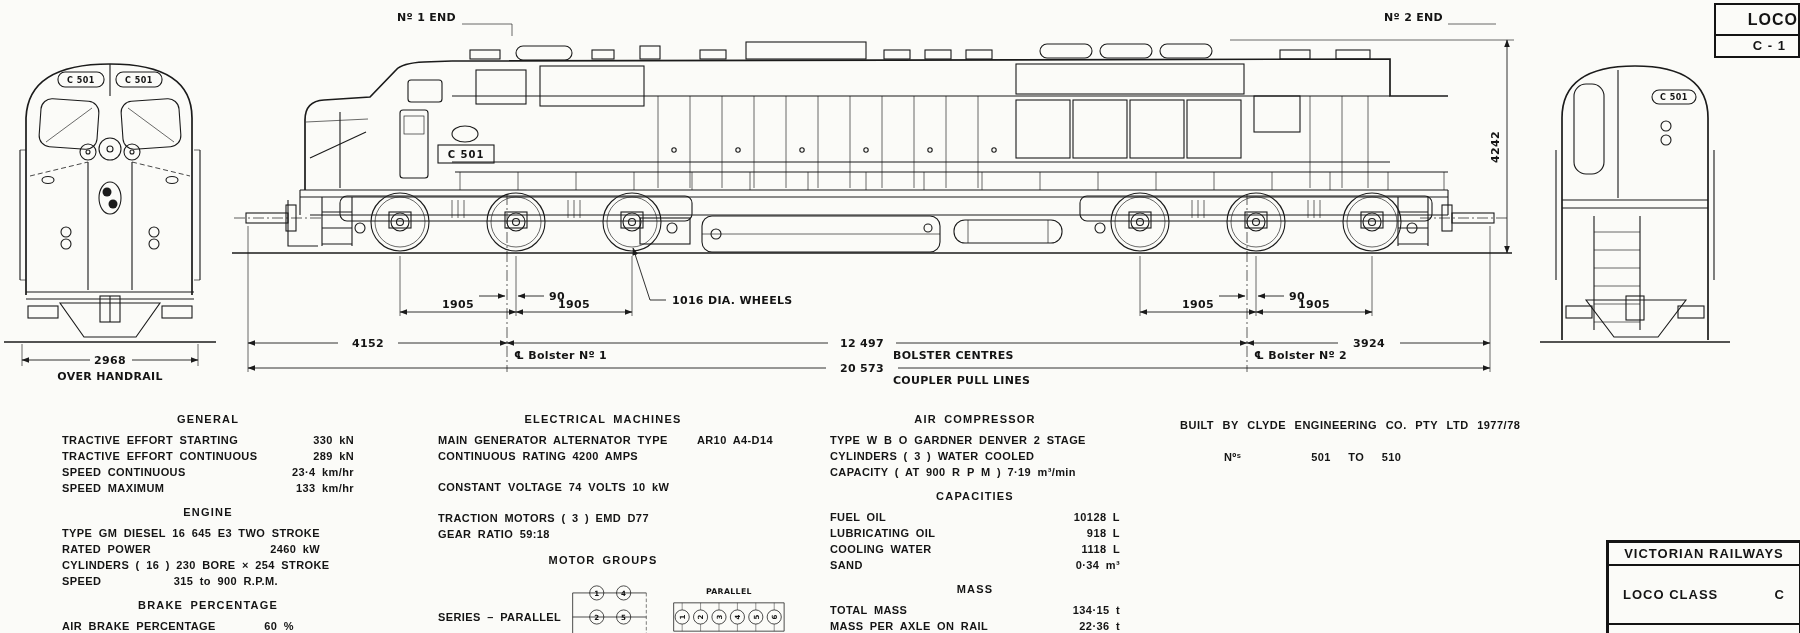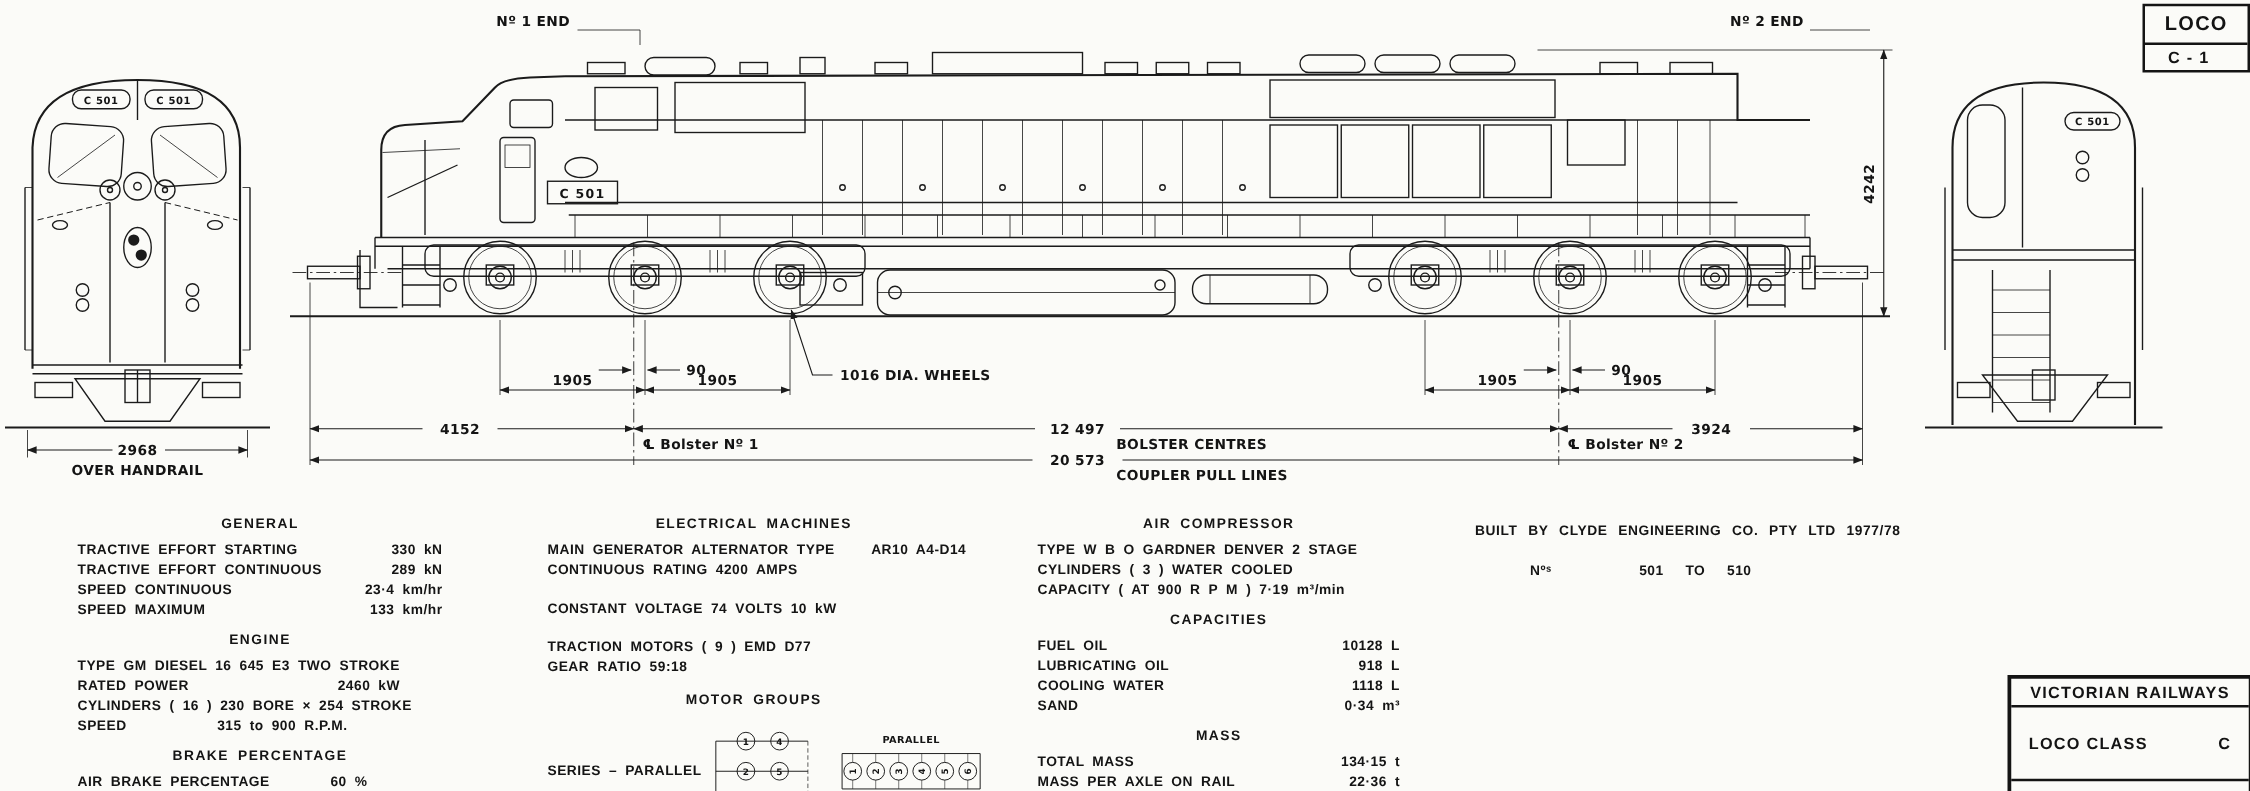--- a/index.html
+++ b/index.html
@@ -34,21 +34,21 @@
   .nosline span{margin-right:26px;padding-left:44px;}
   
   .tblock{position:absolute;left:1606px;top:540px;width:190px;border:3px solid #141414;
           background:#fbfbf8;font-weight:bold;text-align:center;color:#141414;}
   .tb-r1{font-size:13px;letter-spacing:1px;padding:3px 2px;border-bottom:2px solid #141414;}
   .tb-r2{font-size:13px;letter-spacing:1px;padding:21px 14px;border-bottom:2px solid #141414;
          display:flex;justify-content:space-between;}
   .tb-r3{font-size:13px;letter-spacing:1px;padding:4px 2px 6px 2px;line-height:19px;}
   
   .corner{position:absolute;left:1714px;top:3px;width:82px;border:2.5px solid #141414;
-          background:#fbfbf8;font-weight:bold;text-align:center;color:#141414;}
+          background:#fbfbf8;font-weight:bold;text-align:right;color:#141414;}
   .cb-top{font-size:16px;letter-spacing:1px;padding:6px 0 5px 0;}
   .cb-bot{font-size:13px;letter-spacing:1px;border-top:2.5px solid #141414;padding:2px 12px 3px 0;}
 </style>
 </head>
 <body>
 
 <div id="canvas">
 
 <svg id="drawlayer" width="1800" height="400" viewBox="0 0 1800 400">
   <defs>
@@ -338,21 +338,21 @@
 <div class="col" style="left:438px;top:402px;width:352px;">
   <div class="hdr" style="width:330px;">ELECTRICAL MACHINES</div>
   <div class="kv" style="width:335px;">
         <span class="k">MAIN GENERATOR ALTERNATOR TYPE</span>
         <span class="v">AR10 A4-D14</span>
       </div>
   <div class="ln">CONTINUOUS RATING 4200 AMPS</div>
   <div class="gap"></div>
   <div class="ln">CONSTANT VOLTAGE 74 VOLTS 10 kW</div>
   <div class="gap"></div>
-  <div class="ln">TRACTION MOTORS ( 9 ) EMD D77</div>
+  <div class="ln">TRACTION MOTORS ( 3 ) EMD D77</div>
   <div class="ln">GEAR RATIO 59:18</div>
   <div class="hdr" style="width:330px;margin-top:12px;margin-bottom:2px;">MOTOR GROUPS</div>
   <div class="mgrow">
     <span class="mglabel">SERIES – PARALLEL</span>
     <svg class="mgsvg" width="120" height="92" viewBox="0 0 120 92">
       <line x1="8" y1="12" x2="8" y2="80" class="s"></line>
       <line x1="112" y1="12" x2="112" y2="80" class="dsh"></line>
       <line x1="8" y1="12" x2="112" y2="12" class="s"></line>
       <line x1="8" y1="46" x2="112" y2="46" class="s"></line>
       <line x1="8" y1="80" x2="112" y2="80" class="s"></line>

